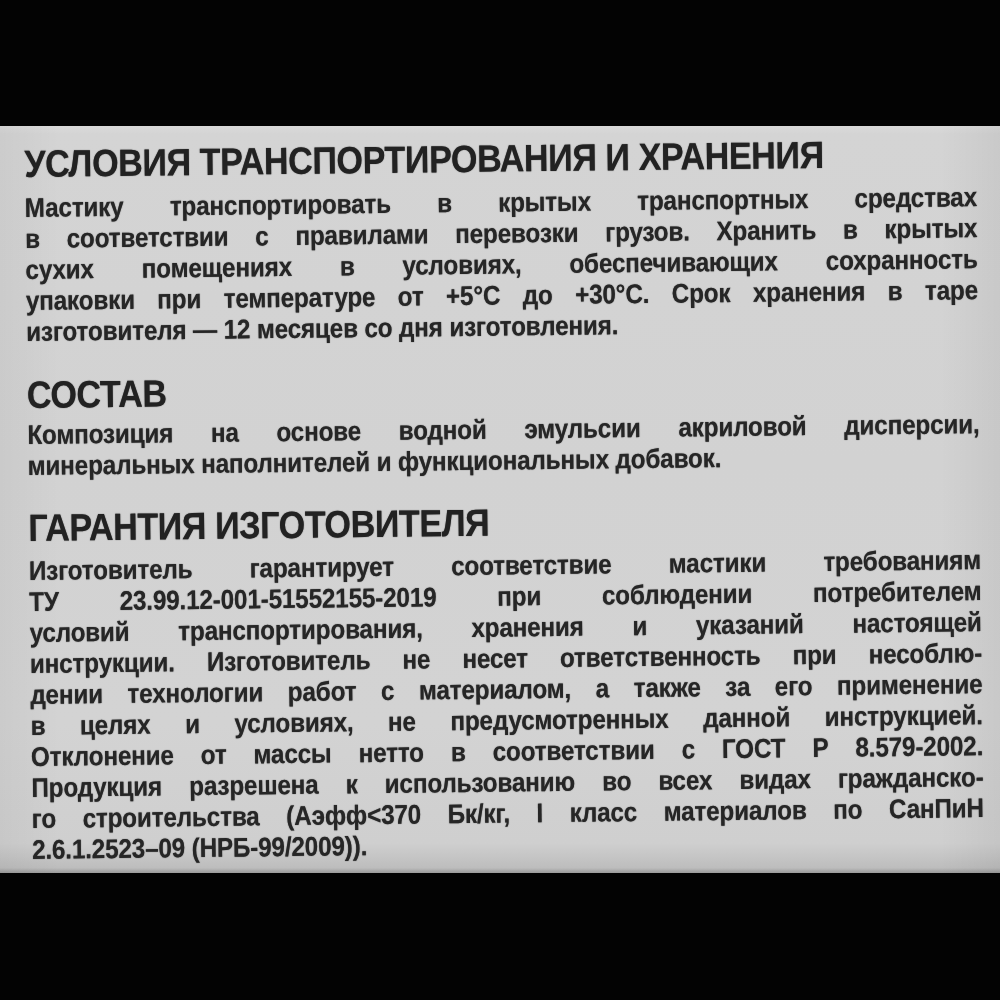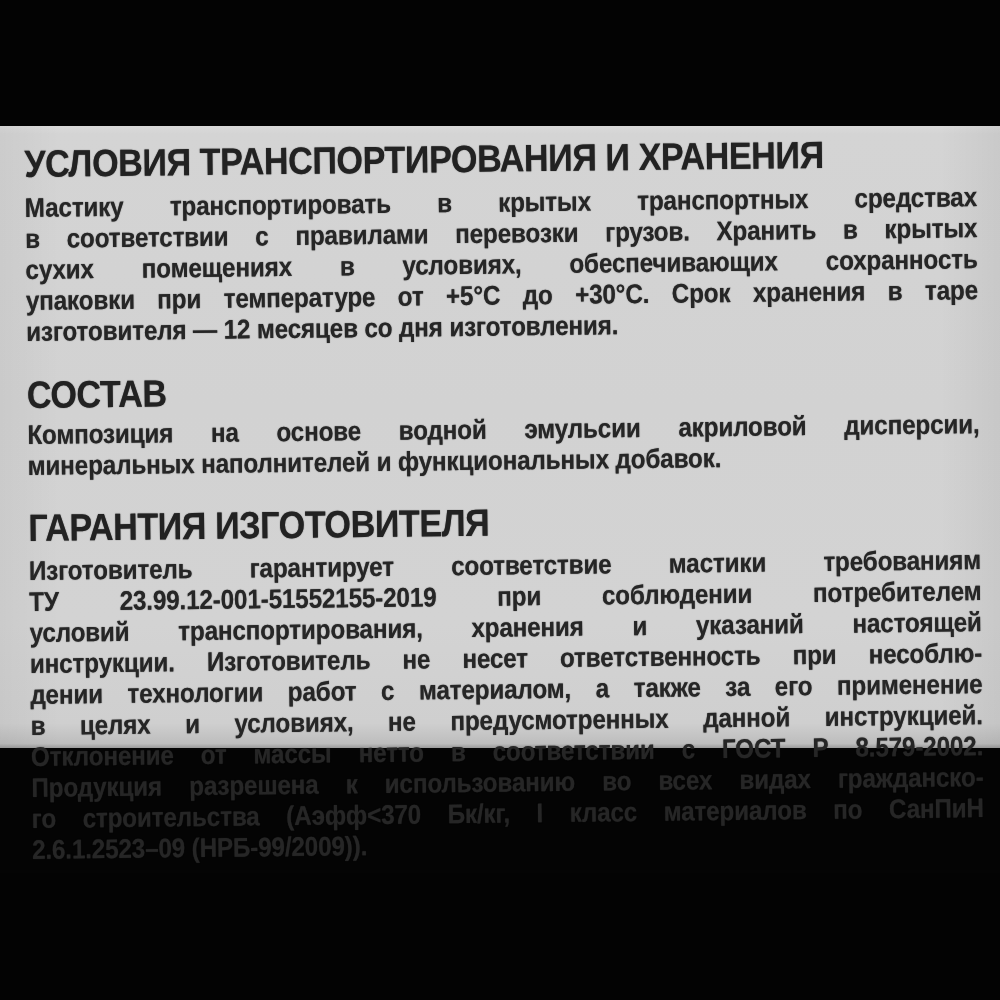--- a/index.html
+++ b/index.html
@@ -22,21 +22,21 @@
     background: #030303;
   }
   .band.top { top: 0; height: 126px; }
   .band.bottom { top: 873px; height: 127px; }
 
   .label {
     position: absolute;
     left: 0;
     top: 126px;
     width: 1000px;
-    height: 622px;
+    height: 747px;
     background:
       linear-gradient(90deg, rgba(0,0,0,0.04) 0%, rgba(0,0,0,0.00) 6%, rgba(0,0,0,0.00) 94%, rgba(0,0,0,0.05) 100%),
       linear-gradient(180deg, #dadada 0px, #d4d4d4 8px, #d2d2d2 45%, #d3d3d3 80%, #cfcfcf 96%, #bdbdbd 99.3%, #9a9a9a 100%);
   }
 
   .content {
     position: absolute;
     left: 24px;
     top: 16px;
     width: 1058px;               

